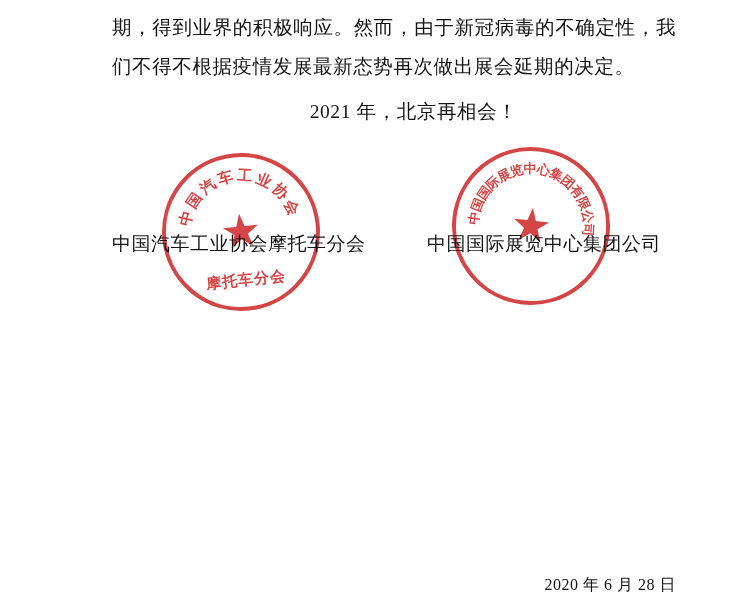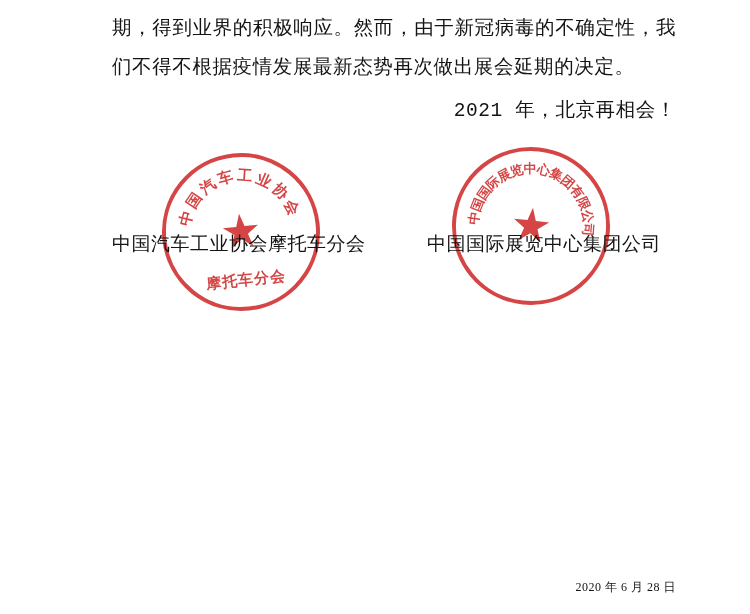--- a/index.html
+++ b/index.html
@@ -29,22 +29,21 @@
     text-align: justify;
     text-justify: inter-ideograph;
     margin: 0 0 2px 0;
     color: #141414;
     white-space: pre-wrap;
   }
   .para.indent {
     text-indent: 2em;
   }
   .para.short {
-    text-align: right;
-    font-family: Liberation Mono, monospace;
+    text-align: center;
   }
   .spacer-small { height: 4px; }
 
   
   .stamps {
     position: relative;
     height: 175px;
     margin-top: 22px;
   }
   .signature-row {
@@ -147,21 +146,21 @@
   .bottom-text.small {
     font-size: 12px;
     bottom: 13px;
     letter-spacing: 0.5px;
   }
 
   .date-line {
     position: absolute;
     right: 74px;
     bottom: 18px;
-    font-size: 12px;
+    font-size: 16px;
     letter-spacing: 0.5px;
     color: #141414;
     white-space: nowrap;
   }
 </style>
 </head>
 <body>
 
 <div class="page">
 

